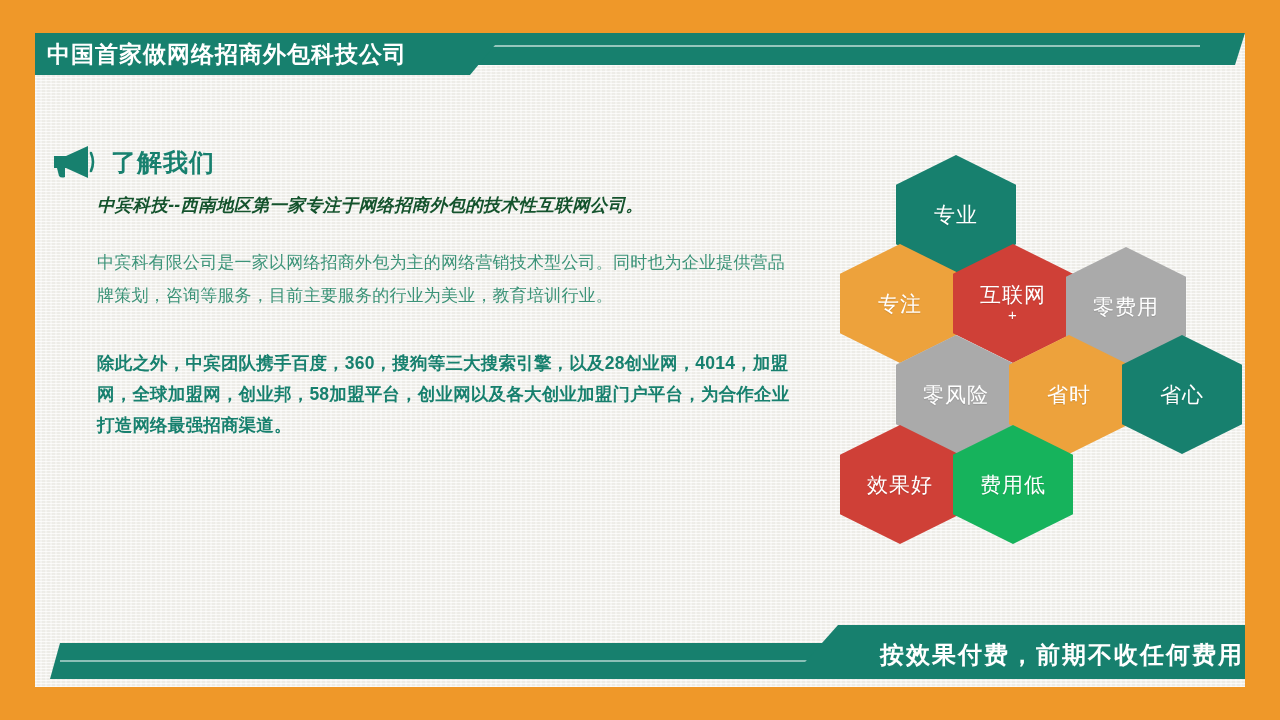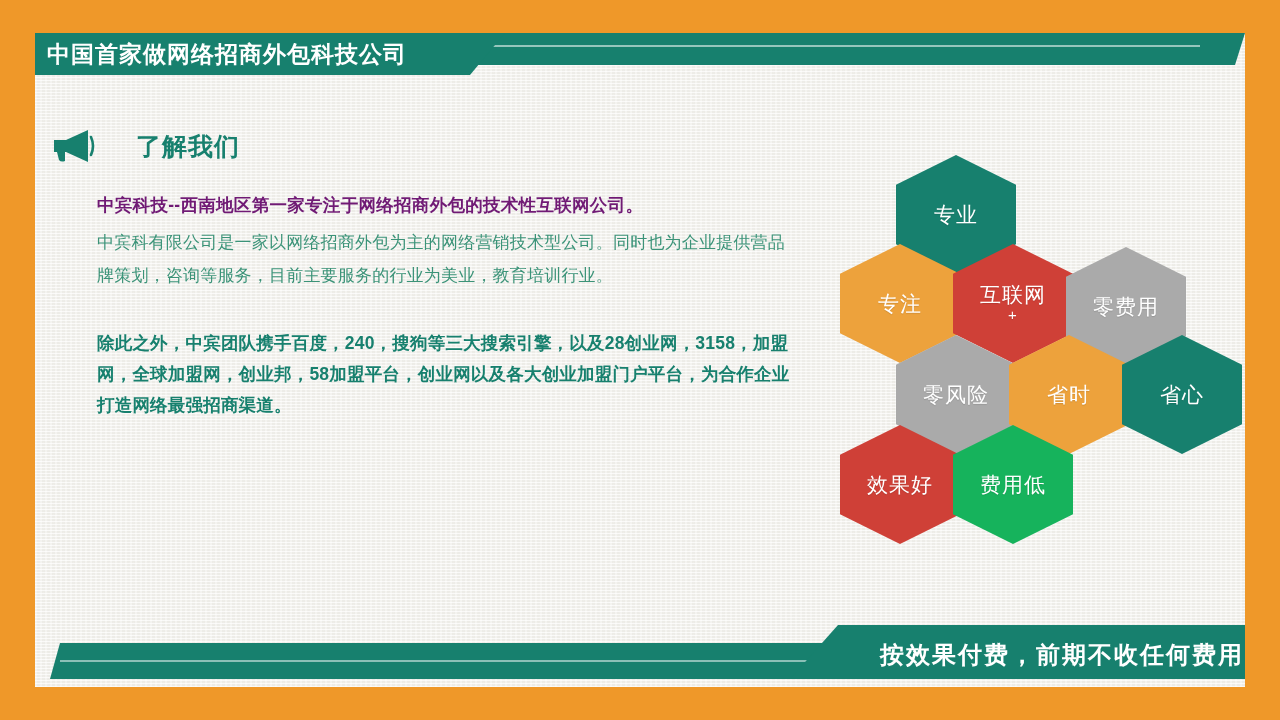--- a/index.html
+++ b/index.html
@@ -36,29 +36,29 @@
     clip-path:polygon(0 0, 470px 0, 435px 42px, 0 42px);
     padding-left:16px;
   }
   .hdr-title{
     position:absolute;left:12px;top:6px;
     color:#ffffff;font-size:23px;font-weight:bold;letter-spacing:1px;
     white-space:nowrap;
   }
 
   
-  .sec-title-row{position:absolute;left:50px;top:129px;display:flex;align-items:center;gap:40px;text-align:center;}
+  .sec-title-row{position:absolute;left:50px;top:145px;display:flex;align-items:center;gap:15px;text-align:center;}
   .megaphone{width:46px;height:34px;display:block;}
   .sec-title{color:#17806e;font-size:25px;font-weight:bold;letter-spacing:1px;}
 
   
   .body-col{position:absolute;left:97px;top:192px;width:700px;color:#2f8a6d;}
   .lead{
-    color:#701a75;font-size:17.5px;font-weight:bold;letter-spacing:.3px;
-    line-height:26px;margin:0 0 8px 0;
+    color:#14532d;font-size:17.5px;font-weight:bold;letter-spacing:.3px;
+    line-height:26px;margin:0 0 28px 0;font-style:italic;
   }
   .para{
     color:#3b9378;font-size:17px;line-height:33px;letter-spacing:.2px;margin:0;
   }
   .para + .para{margin-top:0;}
   .closing{
     color:#17806e;font-size:17.5px;font-weight:bold;line-height:31px;letter-spacing:.2px;
     margin:36px 0 0 0;
   }
 
@@ -115,21 +115,21 @@
       <path d="M4 11 H16 L38 1 V33 L16 23 H4 Z" fill="#17806e"></path>
       <path d="M7 23 H15 L15 32 Q11 33.5 9 31 Z" fill="#17806e"></path>
       <path d="M41 8 Q45 17 41 26" stroke="#17806e" stroke-width="2.6" fill="none" stroke-linecap="round"></path>
     </svg>
     <div class="sec-title">了解我们</div>
   </div>
 
   <div class="body-col">
     <p class="lead">中宾科技--西南地区第一家专注于网络招商外包的技术性互联网公司。</p>
     <p class="para">中宾科有限公司是一家以网络招商外包为主的网络营销技术型公司。同时也为企业提供营品牌策划，咨询等服务，目前主要服务的行业为美业，教育培训行业。</p>
-    <p class="closing">除此之外，中宾团队携手百度，240，搜狗等三大搜索引擎，以及28创业网，3158，加盟网，全球加盟网，创业邦，58加盟平台，创业网以及各大创业加盟门户平台，为合作企业打造网络最强招商渠道。</p>
+    <p class="closing">除此之外，中宾团队携手百度，360，搜狗等三大搜索引擎，以及28创业网，4014，加盟网，全球加盟网，创业邦，58加盟平台，创业网以及各大创业加盟门户平台，为合作企业打造网络最强招商渠道。</p>
   </div>
 
   <div class="hexwrap">
     <div class="hex" style="left: 66px; top: 0px; background: rgb(23, 128, 110);">
       <div>
           <span>专业</span>
         </div>
     </div>
     <div class="hex" style="left: 10px; top: 89px; background: rgb(237, 162, 60);">
       <div>

